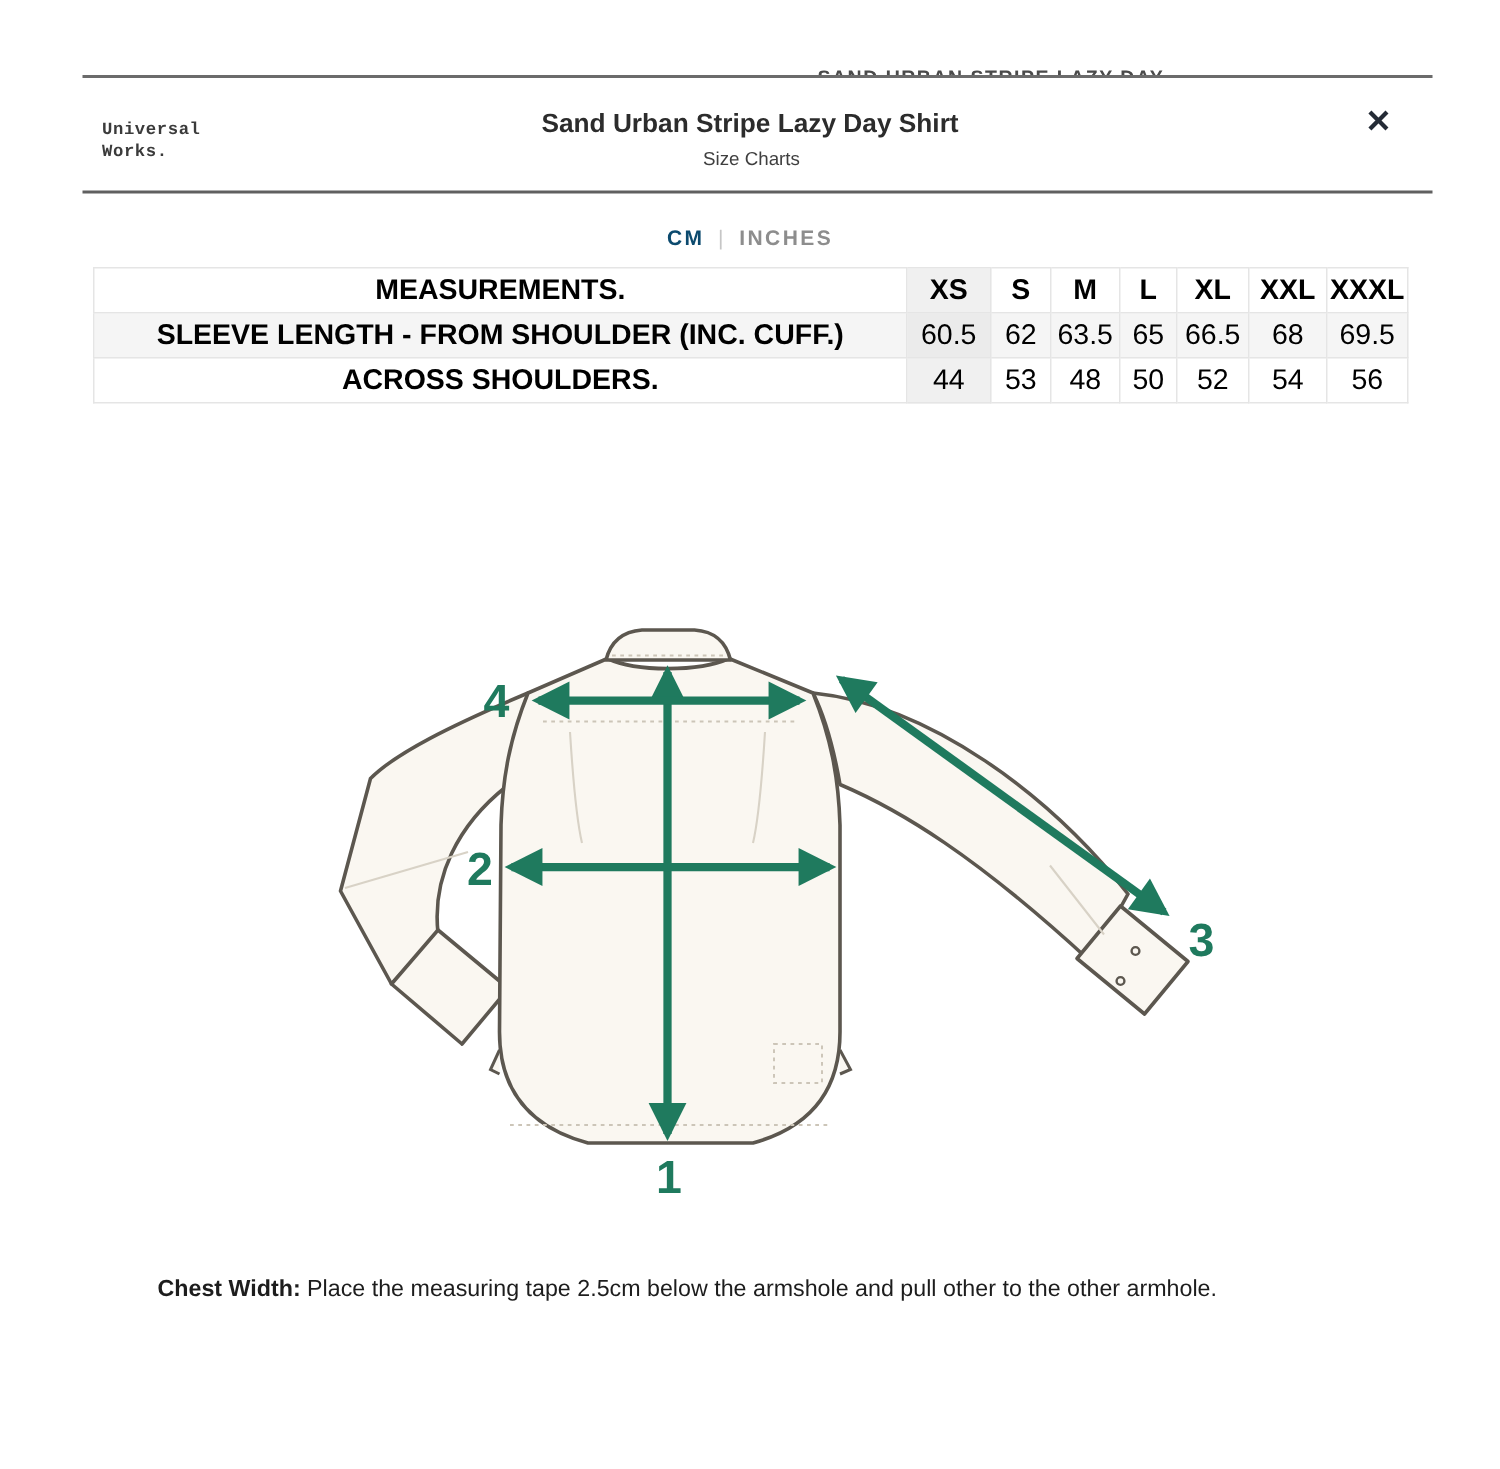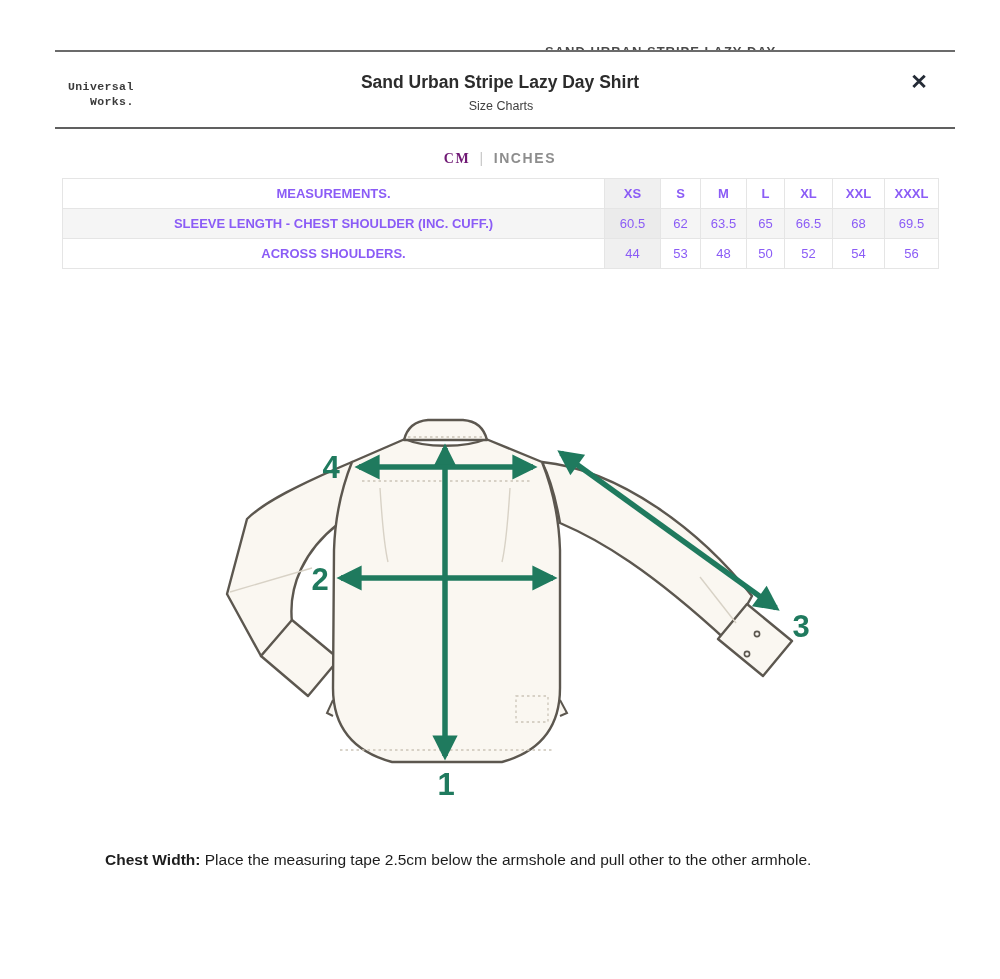--- a/index.html
+++ b/index.html
@@ -13,40 +13,40 @@
     font-size:13px;font-weight:bold;letter-spacing:1px;color:#4a4a4a;line-height:15px;
   }
   
   .rule{position:absolute;left:55px;width:900px;height:2px;background:#6b6b6b;}
   .rule.top{top:50px;}
   .rule.bottom{top:127px;background:#606060;}
   
   .brand{
     position:absolute;left:68px;top:79px;
     font-family:"Liberation Mono","DejaVu Sans Mono",monospace;
-    font-size:11.5px;font-weight:bold;color:#3b3b3b;line-height:15px;letter-spacing:.4px;text-align:right;
+    font-size:11.5px;font-weight:bold;color:#3b3b3b;line-height:15px;letter-spacing:.4px;
   }
   .title{position:absolute;left:150px;right:150px;top:72px;text-align:center;
     font-size:17.5px;font-weight:bold;color:#2c2c2c;}
   .subtitle{position:absolute;left:150px;right:148px;top:99px;text-align:center;
     font-size:12.5px;color:#3f3f3f;}
   .close-btn{position:absolute;left:903px;top:66px;width:32px;height:32px;
     font-size:21px;font-weight:bold;color:#242b36;text-align:center;line-height:32px;cursor:pointer;}
   
   .unit-toggle{position:absolute;left:0;right:0;top:150px;text-align:center;
     font-size:14px;font-weight:bold;letter-spacing:1.6px;}
-  .unit-toggle .cm{color:#701a75;cursor:pointer;font-family:Liberation Serif, serif;}
+  .unit-toggle .cm{color:#0c4a6e;cursor:pointer;}
   .unit-toggle .sep{color:#c6c6c6;font-weight:normal;margin:0 9px;}
   .unit-toggle .inches{color:#8d8d8d;cursor:pointer;}
   
   table.size-table{position:absolute;left:62px;top:178px;width:876px;
     border-collapse:collapse;table-layout:fixed;}
   .size-table th,.size-table td{
     border:1px solid #e5e5e5;height:29px;padding:0;text-align:center;
-    font-size:13px;color:#8b5cf6;background:#ffffff;}
+    font-size:19px;color:#000000;background:#ffffff;}
   .size-table th{font-weight:bold;}
   .size-table td.lbl{font-weight:bold;}
   .size-table .col-xs{background:#f0f0f0;}
   .size-table tr.row-shaded th,.size-table tr.row-shaded td{background:#f5f5f5;}
   .size-table tr.row-shaded .col-xs{background:#ebebeb;}
   
   svg.diagram{position:absolute;left:0;top:388px;}
   .shirt{fill:#faf7f1;stroke:#5c574f;stroke-width:2.4;stroke-linejoin:round;}
   .stitch{fill:none;stroke:#ccc5b8;stroke-width:1.3;stroke-dasharray:2.5,3;}
   .crease{fill:none;stroke:#d8d2c6;stroke-width:1.4;}
@@ -97,21 +97,21 @@
       <th>S</th>
       <th>M</th>
       <th>L</th>
       <th>XL</th>
       <th>XXL</th>
       <th>XXXL</th>
     </tr>
   </thead>
   <tbody>
     <tr class="row-shaded">
-      <td class="lbl">SLEEVE LENGTH - CHEST SHOULDER (INC. CUFF.)</td>
+      <td class="lbl">SLEEVE LENGTH - FROM SHOULDER (INC. CUFF.)</td>
       <td class="col-xs">60.5</td>
       <td>62</td>
       <td>63.5</td>
       <td>65</td>
       <td>66.5</td>
       <td>68</td>
       <td>69.5</td>
     </tr>
     <tr>
       <td class="lbl">ACROSS SHOULDERS.</td>

